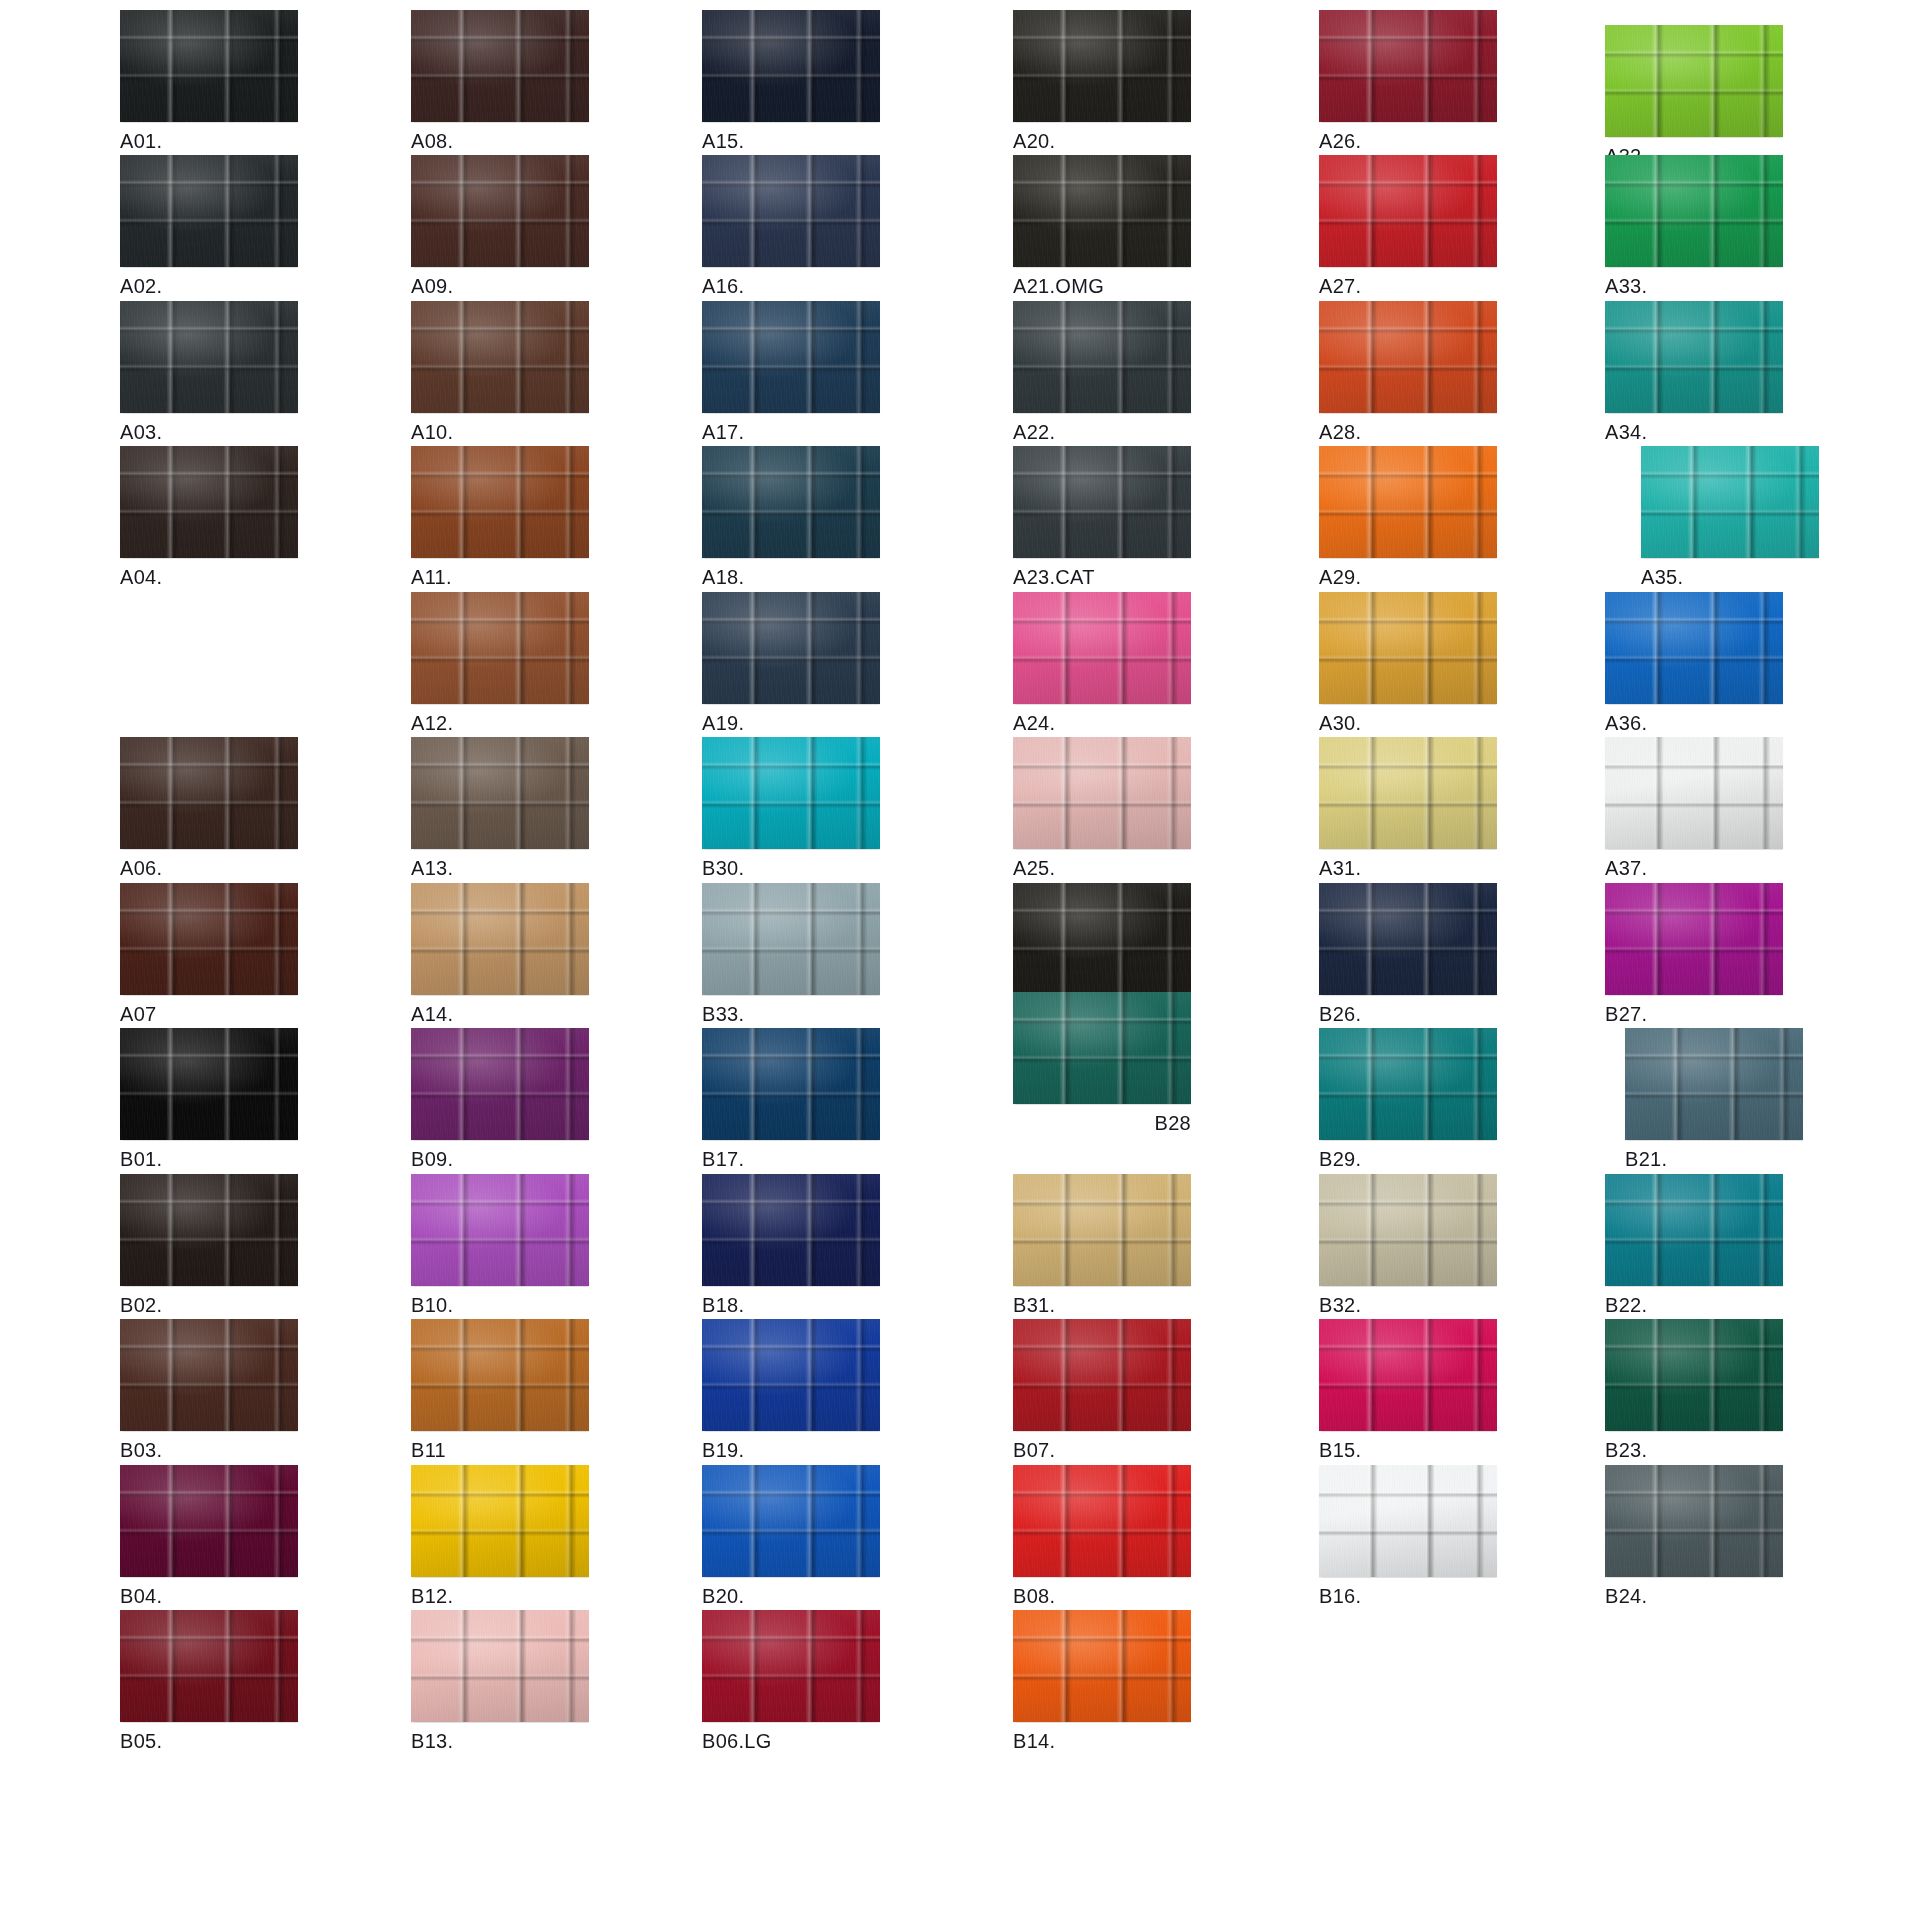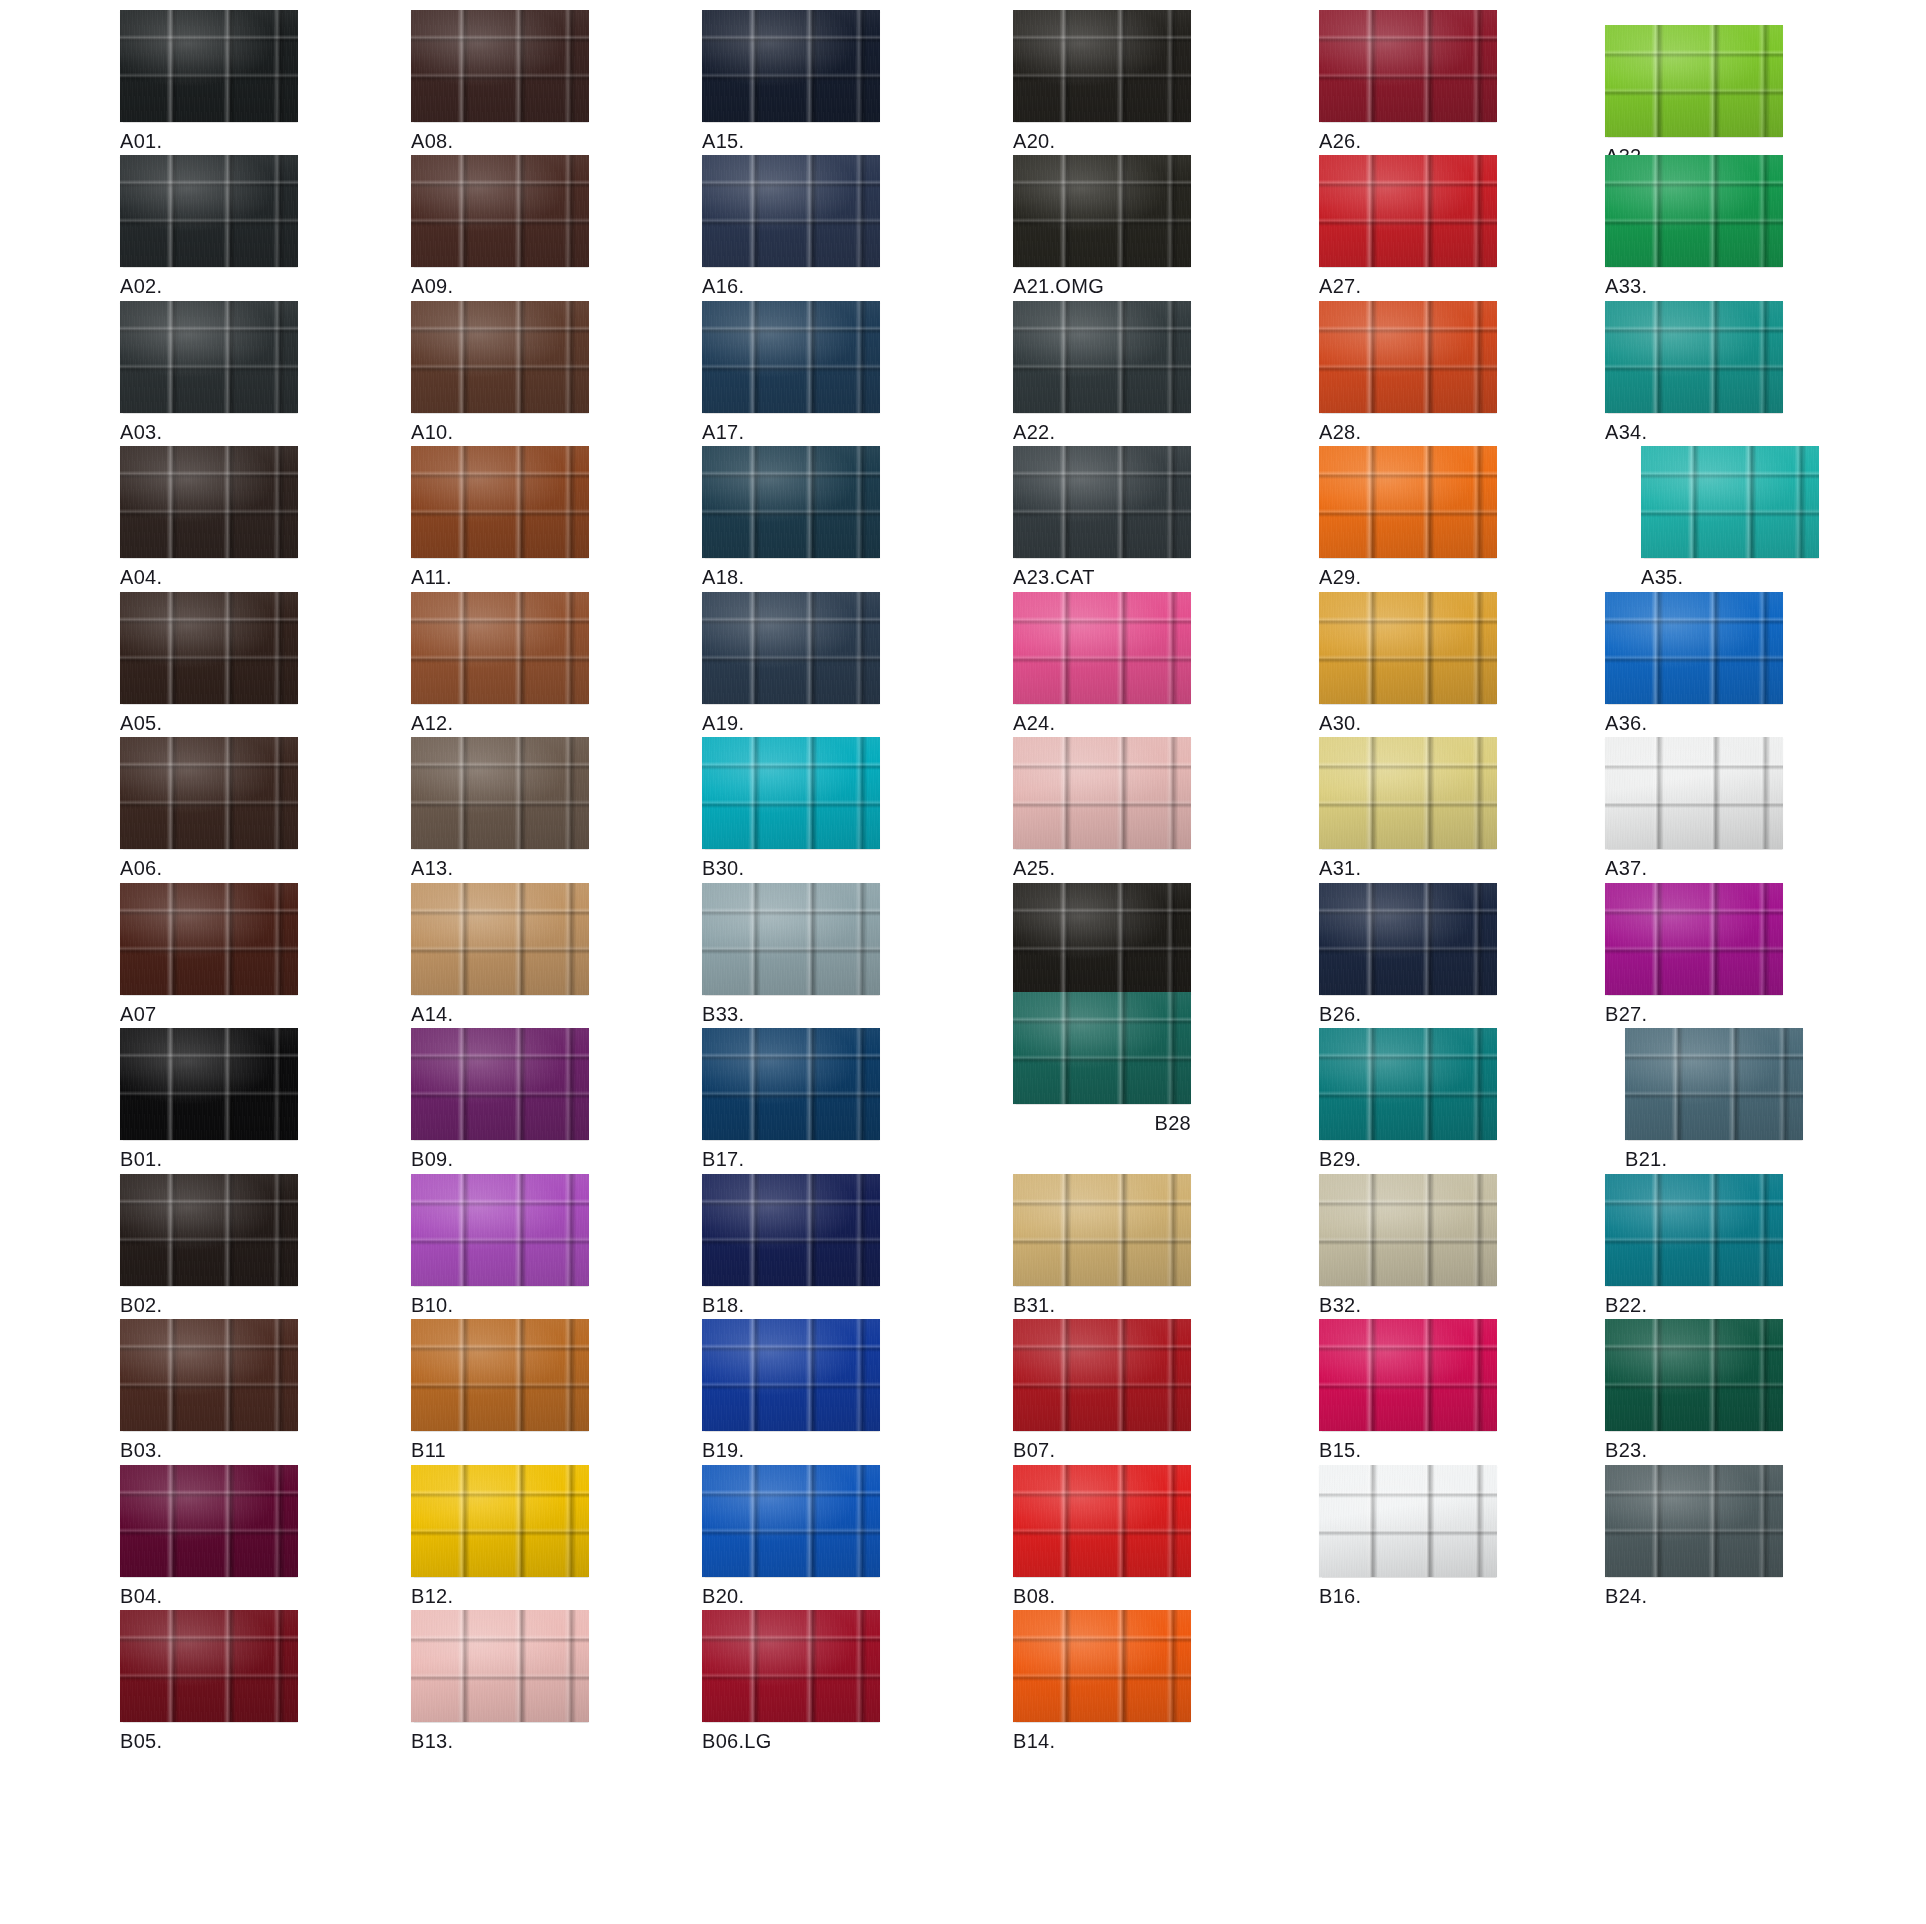--- a/index.html
+++ b/index.html
@@ -379,32 +379,20 @@
         <div class="croc">
           <div class="base"></div>
           <div class="vseams"></div>
           <div class="hseams"></div>
           <div class="sheen"></div>
           <div class="grain"></div>
         </div>
       </div>
       <div class="swatch-label">A35.</div>
     </div>
-    <div class="swatch-cell" style="left: 120px; top: 592px;">
-      <div class="swatch-chip" style="background-color: rgb(50, 34, 28);">
-        <div class="croc">
-          <div class="base"></div>
-          <div class="vseams"></div>
-          <div class="hseams"></div>
-          <div class="sheen"></div>
-          <div class="grain"></div>
-        </div>
-      </div>
-      <div class="swatch-label">A05.</div>
-    </div>
     <div class="swatch-cell" style="left: 411px; top: 592px;">
       <div class="swatch-chip" style="background-color: rgb(145, 81, 47);">
         <div class="croc">
           <div class="base"></div>
           <div class="vseams"></div>
           <div class="hseams"></div>
           <div class="sheen"></div>
           <div class="grain"></div>
         </div>
       </div>

